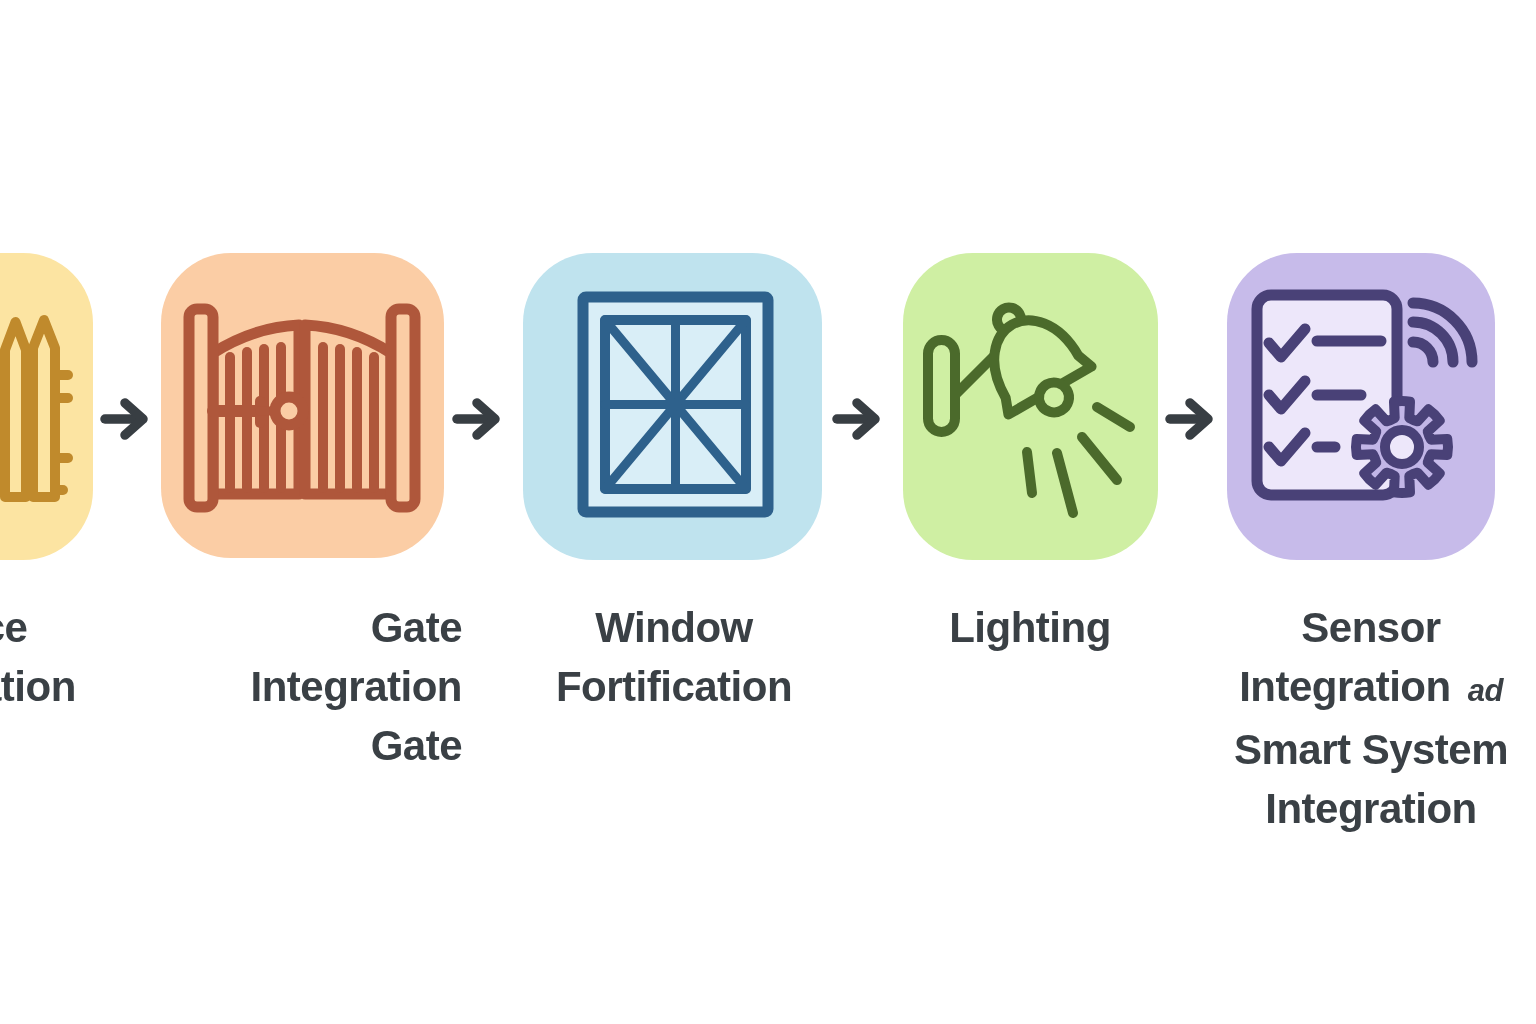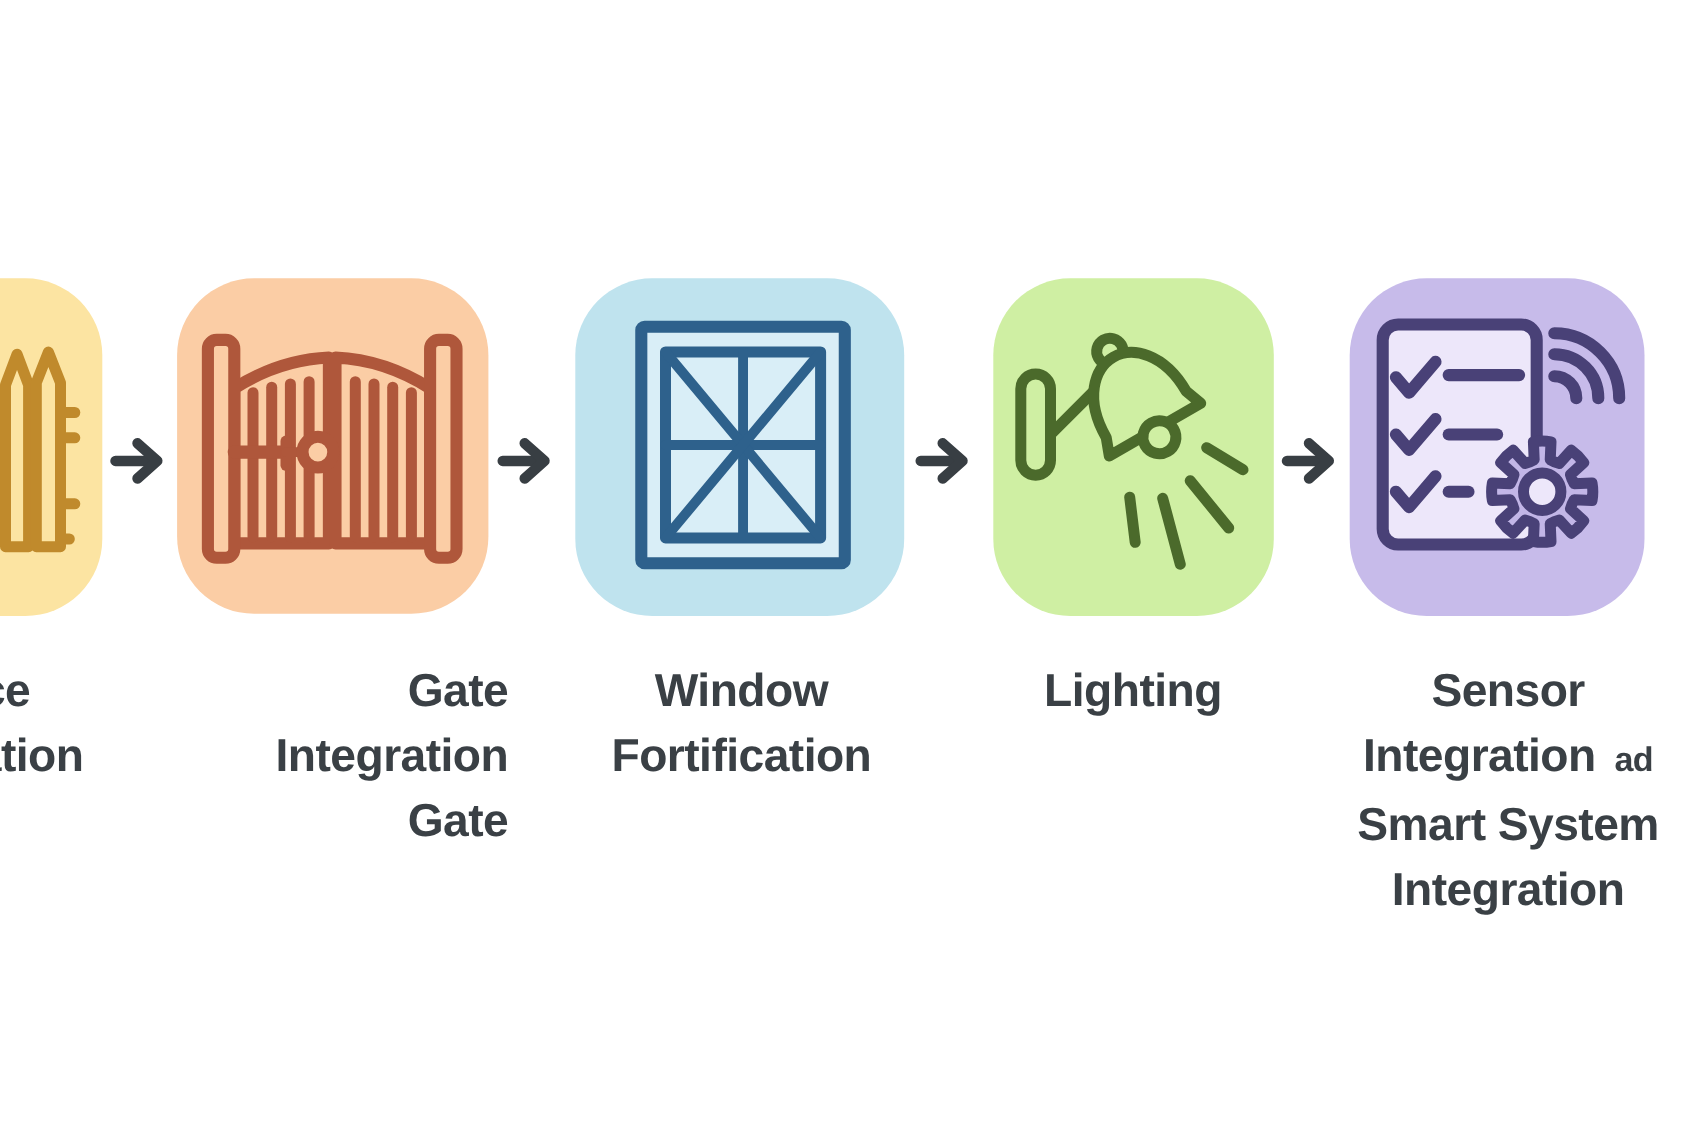--- a/index.html
+++ b/index.html
@@ -41,21 +41,21 @@
     font-size:42px;
     line-height:59px;
     font-weight:bold;
     letter-spacing:-0.5px;
   }
   .label-1{left:-192px;}
   .label-2{left:142px;text-align:right;}
   .label-3{left:514px;}
   .label-4{left:870px;}
   .label-5{left:1201px;width:340px;}
-  .suffix-small{font-size:31px;margin-left:17px;}
+  .suffix-small{font-size:31px;margin-left:17px;font-style:italic;}
 </style>
 </head>
 <body>
 
 <div class="canvas">
 
   <div class="step-box box-1"></div>
   <svg class="icon-svg fence-svg" viewBox="0 0 150 200" fill="none" stroke="currentColor" stroke-width="10" stroke-linecap="round" stroke-linejoin="round">
     <path d="M74,63 H130"></path>
     <path d="M98,86 H130"></path>

